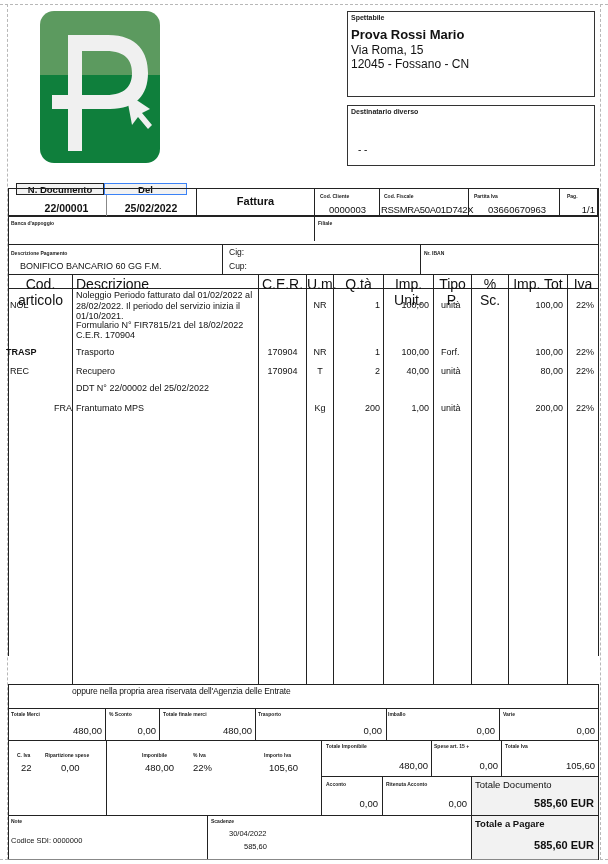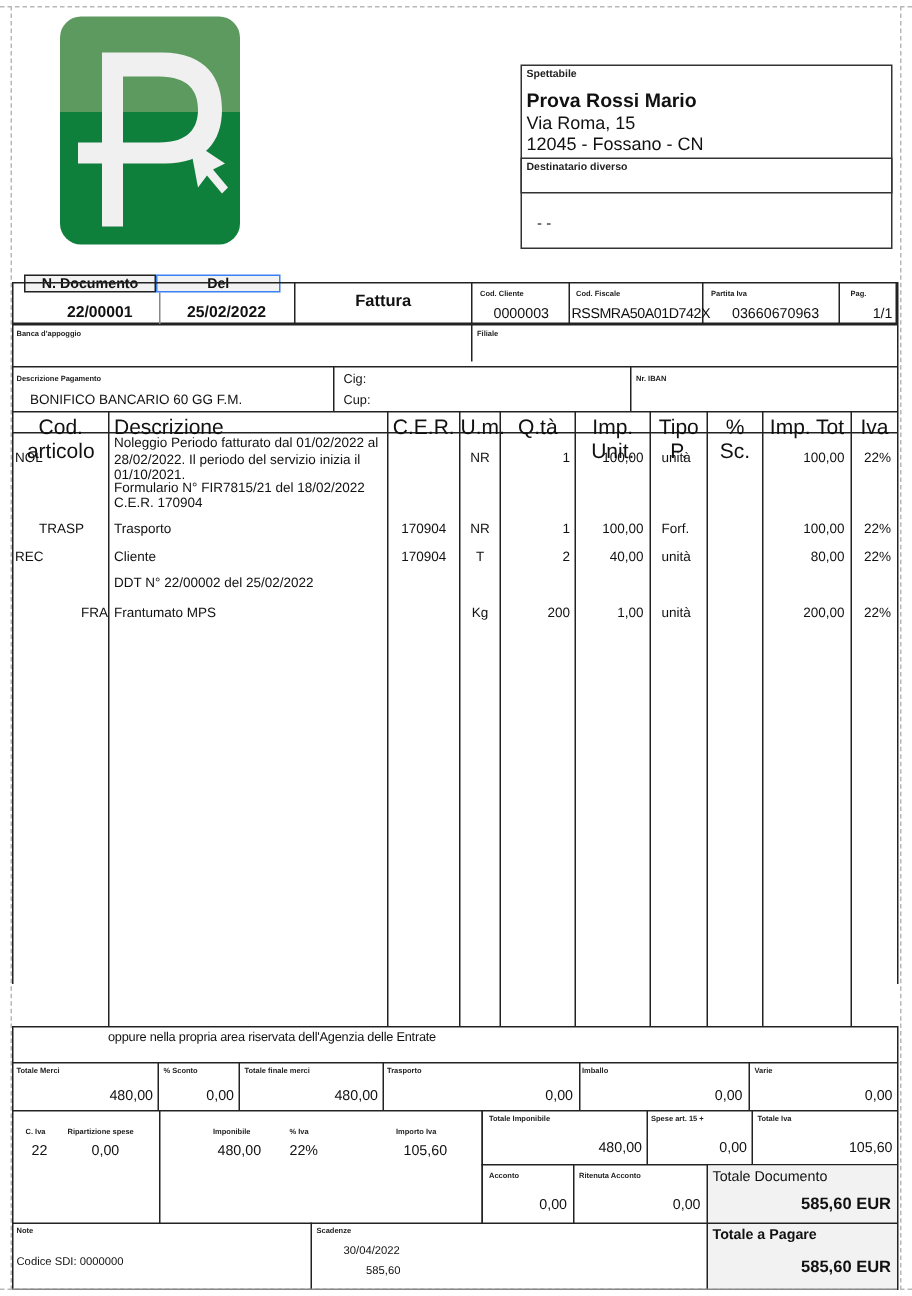--- a/index.html
+++ b/index.html
@@ -14,21 +14,21 @@
   .val { font-size:10px; white-space:nowrap; }
   .r { text-align:right; }
   .c { text-align:center; }
 
   
   .logo { left:40px; top:11px; width:120px; height:152px; border-radius:14px;
           background:linear-gradient(#5c9a5f 0%, #5c9a5f 42%, #0f7f3c 42%, #0f7f3c 100%); overflow:hidden; }
   .logo svg { position:absolute; left:0; top:0; }
 
   
-  .cust { left:347px; top:11px; width:248px; height:86px; border:1px solid #333;margin-top:32px; }
+  .cust { left:347px; top:11px; width:248px; height:86px; border:1px solid #333; }
   .dest { left:347px; top:105px; width:248px; height:61px; border:1px solid #333; }
 
   
   .vline { position:absolute; width:0; border-left:1px solid #222; }
   .hline { position:absolute; height:0; border-top:1px solid #222; }
 
   .th { position:absolute; top:276px; font-size:14px; font-weight:normal; text-align:center; }
   .cell { position:absolute; font-size:9px; white-space:nowrap; }
   .desc { position:absolute; font-size:9px; line-height:10.5px; }
 
@@ -134,34 +134,34 @@
   <div class="desc" style="left:76px;top:330px;width:182px;">C.E.R. 170904</div>
   <div class="cell c" style="left:307px;top:300px;width:26px;">NR</div>
   <div class="cell r" style="left:334px;top:300px;width:46px;">1</div>
   <div class="cell r" style="left:384px;top:300px;width:45px;">100,00</div>
   <div class="cell" style="left:441px;top:300px;">unità</div>
   <div class="cell r" style="left:509px;top:300px;width:54px;">100,00</div>
   <div class="cell r" style="left:568px;top:300px;width:26px;">22%</div>
 </div>
 
 <div>
-  <div class="cell" style="left:26px;top:347px;">TRASP</div>
+  <div class="cell" style="left:6px;top:347px;font-weight:bold;">TRASP</div>
   <div class="cell" style="left:76px;top:347px;">Trasporto</div>
   <div class="cell c" style="left:259px;top:347px;width:47px;">170904</div>
   <div class="cell c" style="left:307px;top:347px;width:26px;">NR</div>
   <div class="cell r" style="left:334px;top:347px;width:46px;">1</div>
   <div class="cell r" style="left:384px;top:347px;width:45px;">100,00</div>
   <div class="cell" style="left:441px;top:347px;">Forf.</div>
   <div class="cell r" style="left:509px;top:347px;width:54px;">100,00</div>
   <div class="cell r" style="left:568px;top:347px;width:26px;">22%</div>
 </div>
 
 <div>
   <div class="cell" style="left:10px;top:366px;">REC</div>
-  <div class="cell" style="left:76px;top:366px;">Cliente</div>
+  <div class="cell" style="left:76px;top:366px;">Recupero</div>
   <div class="cell c" style="left:259px;top:366px;width:47px;">170904</div>
   <div class="cell c" style="left:307px;top:366px;width:26px;">T</div>
   <div class="cell r" style="left:334px;top:366px;width:46px;">2</div>
   <div class="cell r" style="left:384px;top:366px;width:45px;">40,00</div>
   <div class="cell" style="left:441px;top:366px;">unità</div>
   <div class="cell r" style="left:509px;top:366px;width:54px;">80,00</div>
   <div class="cell r" style="left:568px;top:366px;width:26px;">22%</div>
 </div>
 
 <div>

